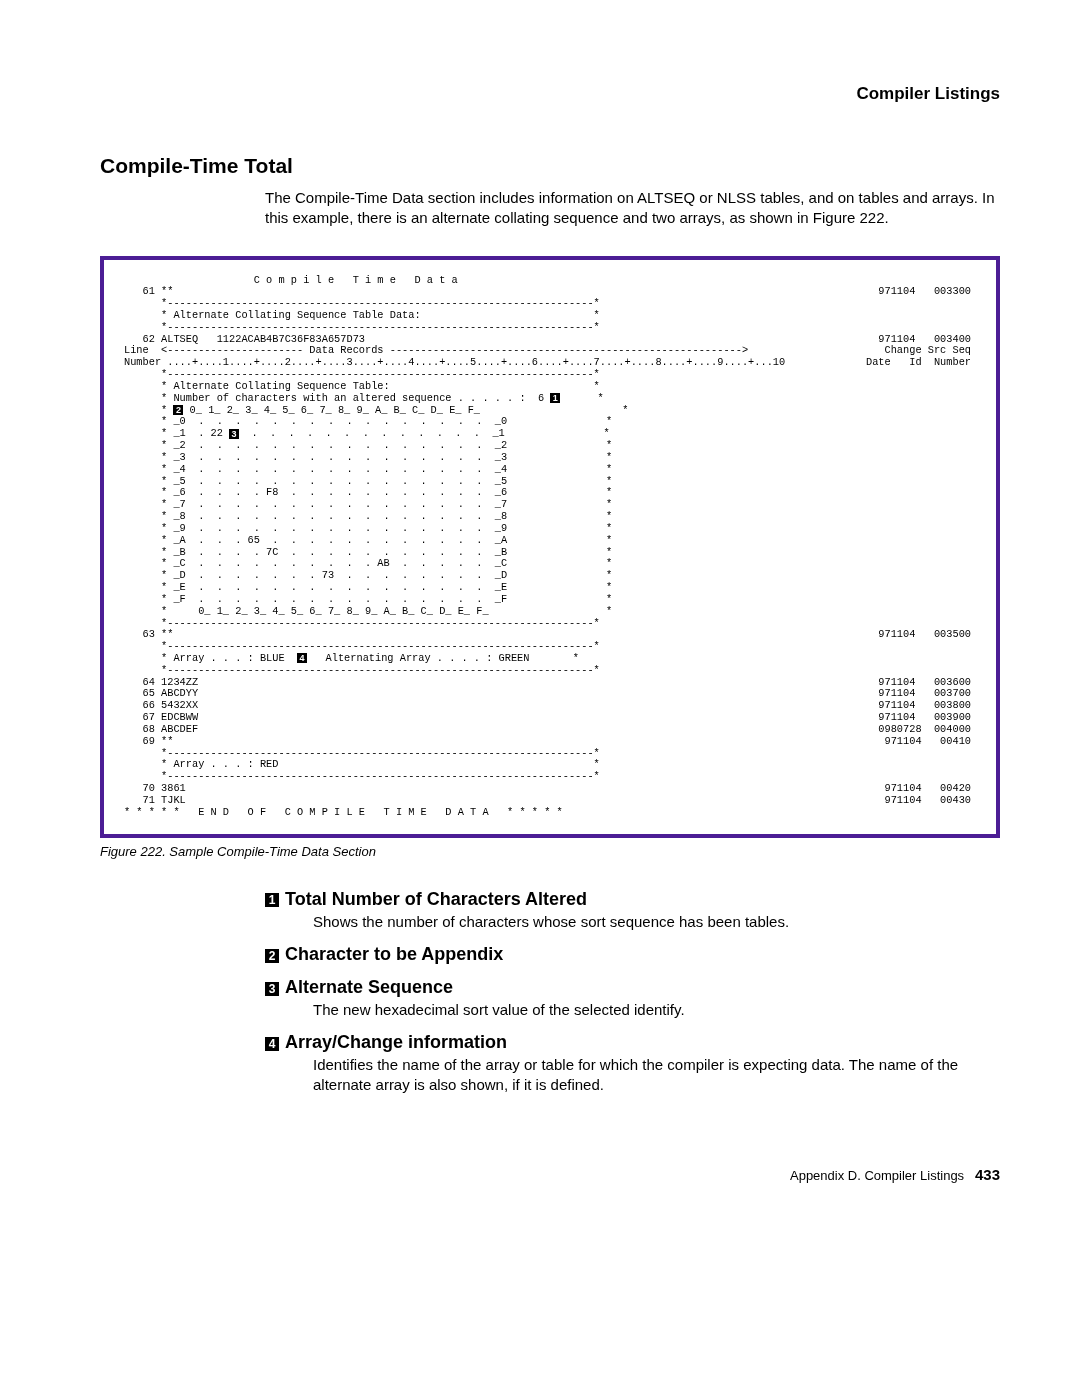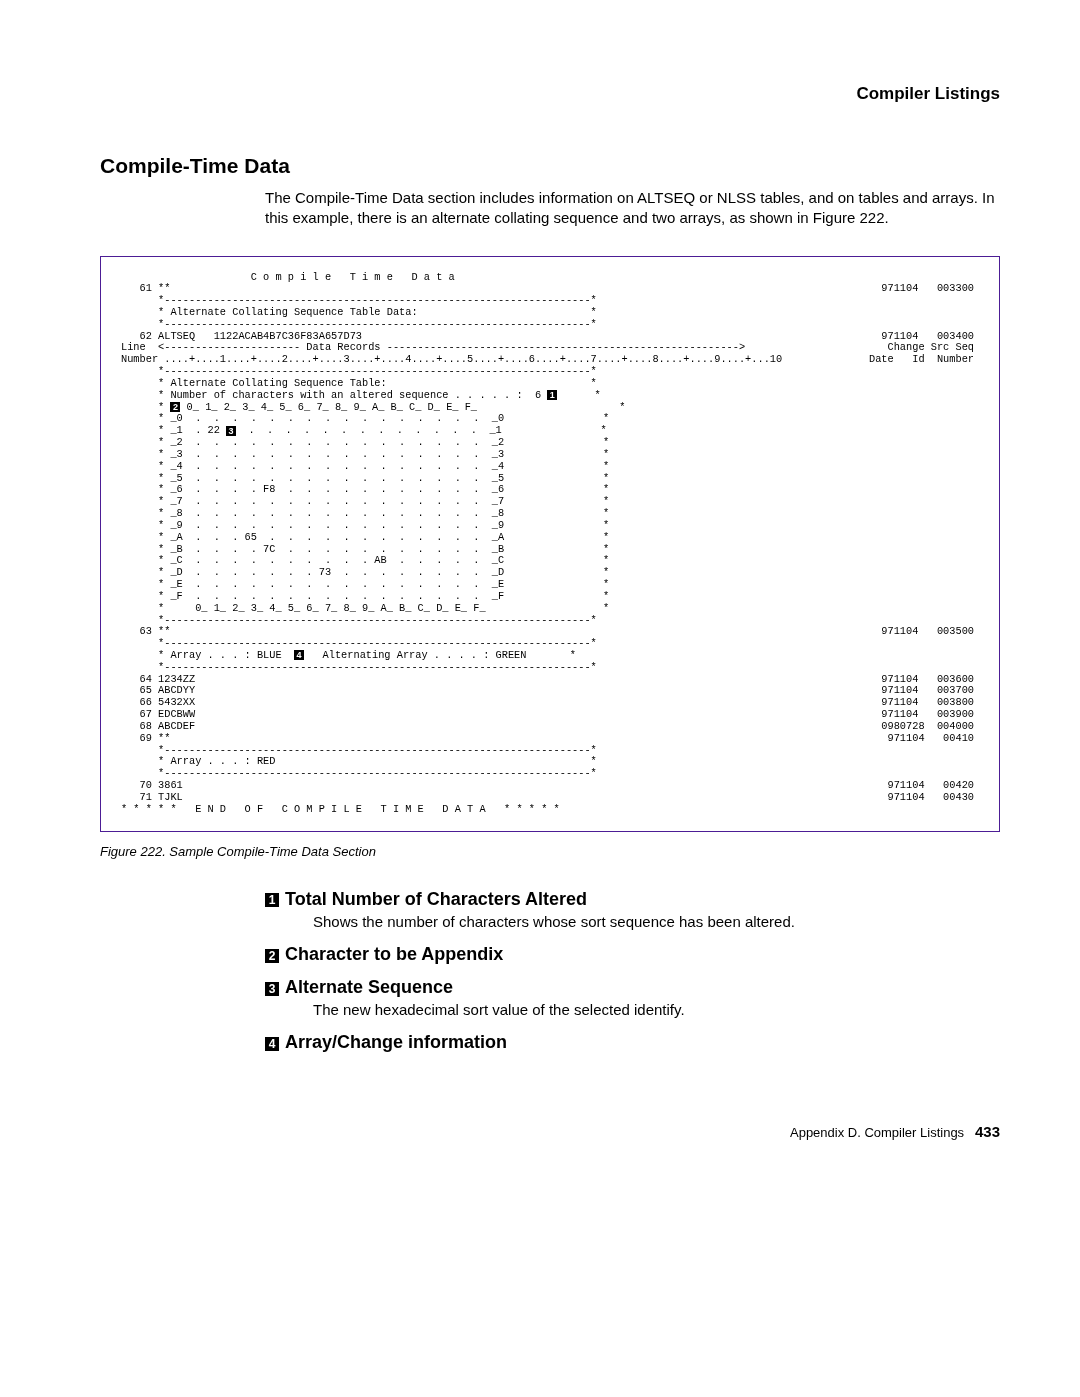--- a/index.html
+++ b/index.html
@@ -22,27 +22,27 @@
       font-size: 21px;
       margin-bottom: 10px;
     }
     .intro-para {
       margin-left: 165px;
       font-size: 15px;
       line-height: 1.35;
       margin-bottom: 27px;
     }
     .figure-box {
-      border: 1px solid #4c1d95;
+      border: 4px solid #4c1d95;
       padding: 15px 25px 15px 20px;
       font-family: "Courier New", monospace;
       font-size: 10.3px;
       line-height: 1.15;
       white-space: pre;
-      margin-bottom: 12px;
+      margin-bottom: 6px;
       overflow: hidden;
     }
     .figure-caption {
       font-style: italic;
       font-size: 13px;
       margin-bottom: 30px;
     }
     .callouts {
       margin-left: 165px;
     }
@@ -92,29 +92,29 @@
     }
     .footer b { font-size: 15px; }
     .l { display:inline-block; }
     .r { float:right; }
   </style>
 </head>
 <body>
 
 <div class="header-title">Compiler Listings</div>
 
-<div class="section-title">Compile-Time Data</div>
+<div class="section-title">Compile-Time Total</div>
 <div class="intro-para">The Compile-Time Data section includes information on ALTSEQ or NLSS tables, and on tables and arrays. In this example, there is an alternate collating sequence and two arrays, as shown in Figure 222.</div>
 
 <div class="figure-box" id="figure-box"><div>                     C o m p i l e   T i m e   D a t a</div><div><span class="l">   61 **</span><span class="r">971104   003300</span></div><div>      *---------------------------------------------------------------------*</div><div>      * Alternate Collating Sequence Table Data:                            *</div><div>      *---------------------------------------------------------------------*</div><div><span class="l">   62 ALTSEQ   1122ACAB4B7C36F83A657D73</span><span class="r">971104   003400</span></div><div><span class="l">Line  &lt;---------------------- Data Records ---------------------------------------------------------&gt;</span><span class="r">Change Src Seq</span></div><div><span class="l">Number ....+....1....+....2....+....3....+....4....+....5....+....6....+....7....+....8....+....9....+...10</span><span class="r">Date   Id  Number</span></div><div>      *---------------------------------------------------------------------*</div><div>      * Alternate Collating Sequence Table:                                 *</div><div>      * Number of characters with an altered sequence . . . . . :  6 <span class="inline-marker">1</span>      *</div><div>      * <span class="inline-marker">2</span> 0_ 1_ 2_ 3_ 4_ 5_ 6_ 7_ 8_ 9_ A_ B_ C_ D_ E_ F_                       *</div><div>      * _0  .  .  .  .  .  .  .  .  .  .  .  .  .  .  .  .  _0                *</div><div>      * _1  . 22 <span class="inline-marker">3</span>  .  .  .  .  .  .  .  .  .  .  .  .  .  _1                *</div><div>      * _2  .  .  .  .  .  .  .  .  .  .  .  .  .  .  .  .  _2                *</div><div>      * _3  .  .  .  .  .  .  .  .  .  .  .  .  .  .  .  .  _3                *</div><div>      * _4  .  .  .  .  .  .  .  .  .  .  .  .  .  .  .  .  _4                *</div><div>      * _5  .  .  .  .  .  .  .  .  .  .  .  .  .  .  .  .  _5                *</div><div>      * _6  .  .  .  . F8  .  .  .  .  .  .  .  .  .  .  .  _6                *</div><div>      * _7  .  .  .  .  .  .  .  .  .  .  .  .  .  .  .  .  _7                *</div><div>      * _8  .  .  .  .  .  .  .  .  .  .  .  .  .  .  .  .  _8                *</div><div>      * _9  .  .  .  .  .  .  .  .  .  .  .  .  .  .  .  .  _9                *</div><div>      * _A  .  .  . 65  .  .  .  .  .  .  .  .  .  .  .  .  _A                *</div><div>      * _B  .  .  .  . 7C  .  .  .  .  .  .  .  .  .  .  .  _B                *</div><div>      * _C  .  .  .  .  .  .  .  .  .  . AB  .  .  .  .  .  _C                *</div><div>      * _D  .  .  .  .  .  .  . 73  .  .  .  .  .  .  .  .  _D                *</div><div>      * _E  .  .  .  .  .  .  .  .  .  .  .  .  .  .  .  .  _E                *</div><div>      * _F  .  .  .  .  .  .  .  .  .  .  .  .  .  .  .  .  _F                *</div><div>      *     0_ 1_ 2_ 3_ 4_ 5_ 6_ 7_ 8_ 9_ A_ B_ C_ D_ E_ F_                   *</div><div>      *---------------------------------------------------------------------*</div><div><span class="l">   63 **</span><span class="r">971104   003500</span></div><div>      *---------------------------------------------------------------------*</div><div>      * Array . . . : BLUE  <span class="inline-marker">4</span>   Alternating Array . . . . : GREEN       *</div><div>      *---------------------------------------------------------------------*</div><div><span class="l">   64 1234ZZ</span><span class="r">971104   003600</span></div><div><span class="l">   65 ABCDYY</span><span class="r">971104   003700</span></div><div><span class="l">   66 5432XX</span><span class="r">971104   003800</span></div><div><span class="l">   67 EDCBWW</span><span class="r">971104   003900</span></div><div><span class="l">   68 ABCDEF</span><span class="r">0980728  004000</span></div><div><span class="l">   69 **</span><span class="r">971104   00410</span></div><div>      *---------------------------------------------------------------------*</div><div>      * Array . . . : RED                                                   *</div><div>      *---------------------------------------------------------------------*</div><div><span class="l">   70 3861</span><span class="r">971104   00420</span></div><div><span class="l">   71 TJKL</span><span class="r">971104   00430</span></div><div>* * * * *   E N D   O F   C O M P I L E   T I M E   D A T A   * * * * *</div></div>
 
 <div class="figure-caption">Figure 222. Sample Compile-Time Data Section</div>
 
 <div class="callouts" id="callouts">
-    <div class="callout-item"><span class="callout-marker">1</span><span class="callout-title">Total Number of Characters Altered</span><div class="callout-body">Shows the number of characters whose sort sequence has been altered.</div></div>
+    <div class="callout-item"><span class="callout-marker">1</span><span class="callout-title">Total Number of Characters Altered</span><div class="callout-body">Shows the number of characters whose sort sequence has been tables.</div></div>
     <div class="callout-item"><span class="callout-marker">2</span><span class="callout-title">Character to be Appendix</span></div>
     <div class="callout-item"><span class="callout-marker">3</span><span class="callout-title">Alternate Sequence</span><div class="callout-body">The new hexadecimal sort value of the selected identify.</div></div>
-    <div class="callout-item"><span class="callout-marker">4</span><span class="callout-title">Array/Change information</span></div>
+    <div class="callout-item"><span class="callout-marker">4</span><span class="callout-title">Array/Change information</span><div class="callout-body">Identifies the name of the array or table for which the compiler is expecting data. The name of the alternate array is also shown, if it is defined.</div></div>
   </div>
 
 <div class="footer">
   <span>Appendix D.  Compiler Listings</span>&nbsp;&nbsp;&nbsp;<b>433</b>
 </div>
 
 </body></html>

